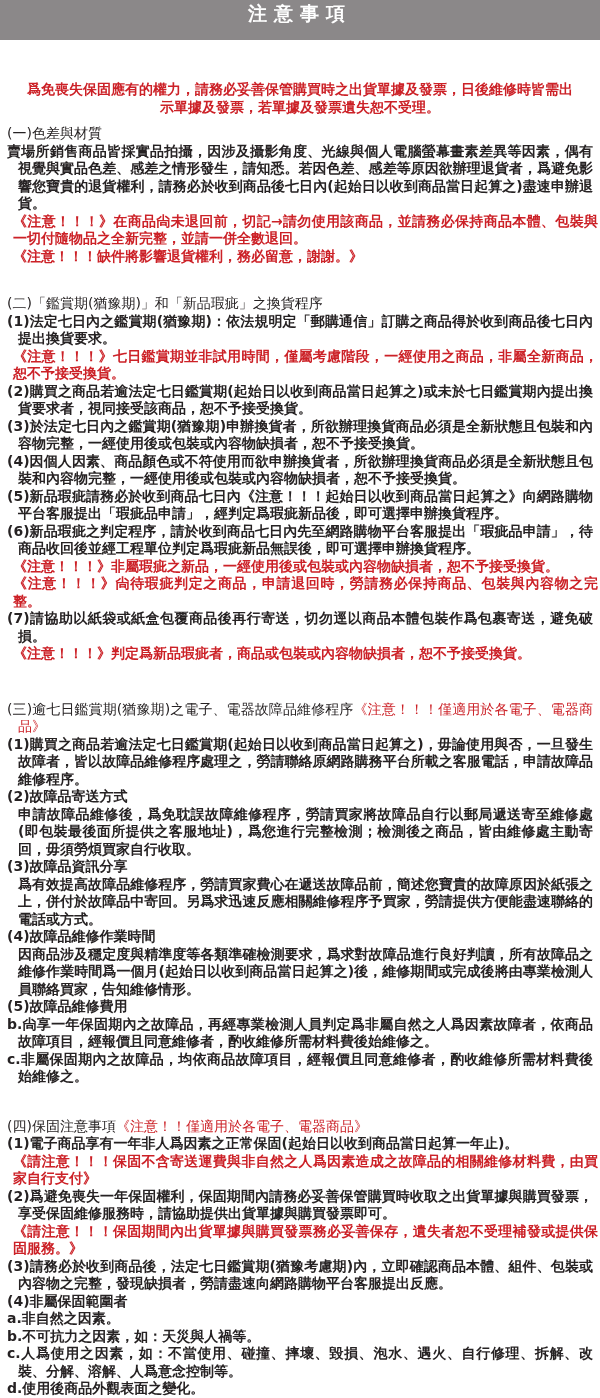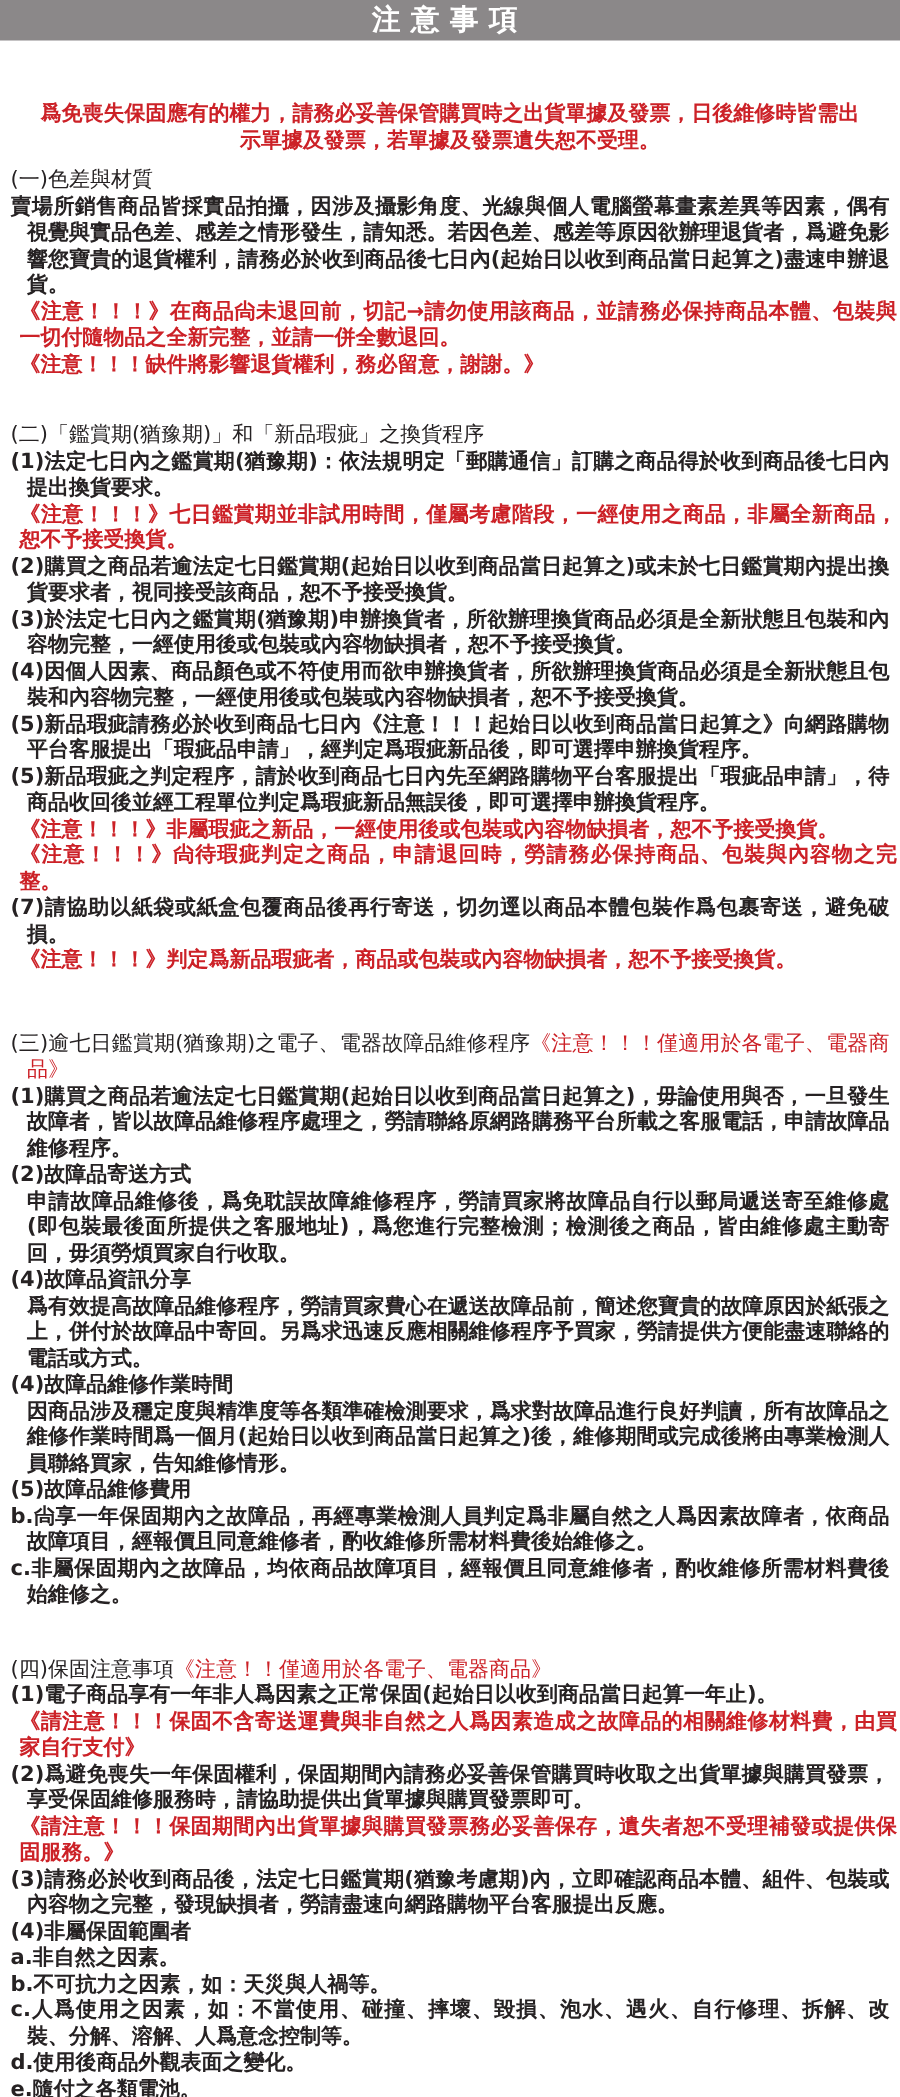--- a/index.html
+++ b/index.html
@@ -10,21 +10,21 @@
   }
   html,body{margin:0;padding:0;}
   body{
     width:600px;height:1398px;overflow:hidden;background:#ffffff;
     font-family:"DejaVu Sans",sans-serif;
     font-weight:bold;
     font-size:14px;line-height:17.5px;
     color:var(--black);
   }
   .bar{
-    height:27px;background:var(--bar-bg);color:var(--bar-fg);
+    height:40px;background:var(--bar-bg);color:var(--bar-fg);
     text-align:center;font-size:19px;line-height:27px;letter-spacing:7px;
   }
   .intro{
     margin:12px 24px 9px;text-align:center;
   }
   #sections section{margin:0;}
   #sections section:nth-child(2){margin-top:30px;}
   #sections section:nth-child(3){margin-top:38px;}
   #sections section:nth-child(4){margin-top:32px;}
   h2{
@@ -54,32 +54,32 @@
         <p class="note"><span class="red">《注意！！！缺件將影響退貨權利，務必留意，謝謝。》</span></p>
       </section>
       <section>
         <h2><span class="black">(二)「鑑賞期(猶豫期)」和「新品瑕疵」之換貨程序</span></h2>
         <p class="item"><span class="black">(1)法定七日內之鑑賞期(猶豫期)：依法規明定「郵購通信」訂購之商品得於收到商品後七日內提出換貨要求。</span></p>
         <p class="note"><span class="red">《注意！！！》七日鑑賞期並非試用時間，僅屬考慮階段，一經使用之商品，非屬全新商品，恕不予接受換貨。</span></p>
         <p class="item"><span class="black">(2)購買之商品若逾法定七日鑑賞期(起始日以收到商品當日起算之)或未於七日鑑賞期內提出換貨要求者，視同接受該商品，恕不予接受換貨。</span></p>
         <p class="item"><span class="black">(3)於法定七日內之鑑賞期(猶豫期)申辦換貨者，所欲辦理換貨商品必須是全新狀態且包裝和內容物完整，一經使用後或包裝或內容物缺損者，恕不予接受換貨。</span></p>
         <p class="item"><span class="black">(4)因個人因素、商品顏色或不符使用而欲申辦換貨者，所欲辦理換貨商品必須是全新狀態且包裝和內容物完整，一經使用後或包裝或內容物缺損者，恕不予接受換貨。</span></p>
         <p class="item"><span class="black">(5)新品瑕疵請務必於收到商品七日內《注意！！！起始日以收到商品當日起算之》向網路購物平台客服提出「瑕疵品申請」，經判定爲瑕疵新品後，即可選擇申辦換貨程序。</span></p>
-        <p class="item"><span class="black">(5)新品瑕疵之判定程序，請於收到商品七日內先至網路購物平台客服提出「瑕疵品申請」，待商品收回後並經工程單位判定爲瑕疵新品無誤後，即可選擇申辦換貨程序。</span></p>
+        <p class="item"><span class="black">(6)新品瑕疵之判定程序，請於收到商品七日內先至網路購物平台客服提出「瑕疵品申請」，待商品收回後並經工程單位判定爲瑕疵新品無誤後，即可選擇申辦換貨程序。</span></p>
         <p class="note"><span class="red">《注意！！！》非屬瑕疵之新品，一經使用後或包裝或內容物缺損者，恕不予接受換貨。</span></p>
         <p class="note"><span class="red">《注意！！！》尙待瑕疵判定之商品，申請退回時，勞請務必保持商品、包裝與內容物之完整。</span></p>
         <p class="item"><span class="black">(7)請協助以紙袋或紙盒包覆商品後再行寄送，切勿逕以商品本體包裝作爲包裹寄送，避免破損。</span></p>
         <p class="note"><span class="red">《注意！！！》判定爲新品瑕疵者，商品或包裝或內容物缺損者，恕不予接受換貨。</span></p>
       </section>
       <section>
         <h2><span class="black">(三)逾七日鑑賞期(猶豫期)之電子、電器故障品維修程序</span><span class="red">《注意！！！僅適用於各電子、電器商品》</span></h2>
         <p class="item"><span class="black">(1)購買之商品若逾法定七日鑑賞期(起始日以收到商品當日起算之)，毋論使用與否，一旦發生故障者，皆以故障品維修程序處理之，勞請聯絡原網路購務平台所載之客服電話，申請故障品維修程序。</span></p>
         <p class="item"><span class="black">(2)故障品寄送方式</span></p>
         <p class="indent"><span class="black">申請故障品維修後，爲免耽誤故障維修程序，勞請買家將故障品自行以郵局遞送寄至維修處(即包裝最後面所提供之客服地址)，爲您進行完整檢測；檢測後之商品，皆由維修處主動寄回，毋須勞煩買家自行收取。</span></p>
-        <p class="item"><span class="black">(4)故障品資訊分享</span></p>
+        <p class="item"><span class="black">(3)故障品資訊分享</span></p>
         <p class="indent"><span class="black">爲有效提高故障品維修程序，勞請買家費心在遞送故障品前，簡述您寶貴的故障原因於紙張之上，併付於故障品中寄回。另爲求迅速反應相關維修程序予買家，勞請提供方便能盡速聯絡的電話或方式。</span></p>
         <p class="item"><span class="black">(4)故障品維修作業時間</span></p>
         <p class="indent"><span class="black">因商品涉及穩定度與精準度等各類準確檢測要求，爲求對故障品進行良好判讀，所有故障品之維修作業時間爲一個月(起始日以收到商品當日起算之)後，維修期間或完成後將由專業檢測人員聯絡買家，告知維修情形。</span></p>
         <p class="item"><span class="black">(5)故障品維修費用</span></p>
         <p class="item"><span class="black">b.尙享一年保固期內之故障品，再經專業檢測人員判定爲非屬自然之人爲因素故障者，依商品故障項目，經報價且同意維修者，酌收維修所需材料費後始維修之。</span></p>
         <p class="item"><span class="black">c.非屬保固期內之故障品，均依商品故障項目，經報價且同意維修者，酌收維修所需材料費後始維修之。</span></p>
       </section>
       <section>
         <h2><span class="black">(四)保固注意事項</span><span class="red">《注意！！僅適用於各電子、電器商品》</span></h2>
         <p class="item"><span class="black">(1)電子商品享有一年非人爲因素之正常保固(起始日以收到商品當日起算一年止)。</span></p>

